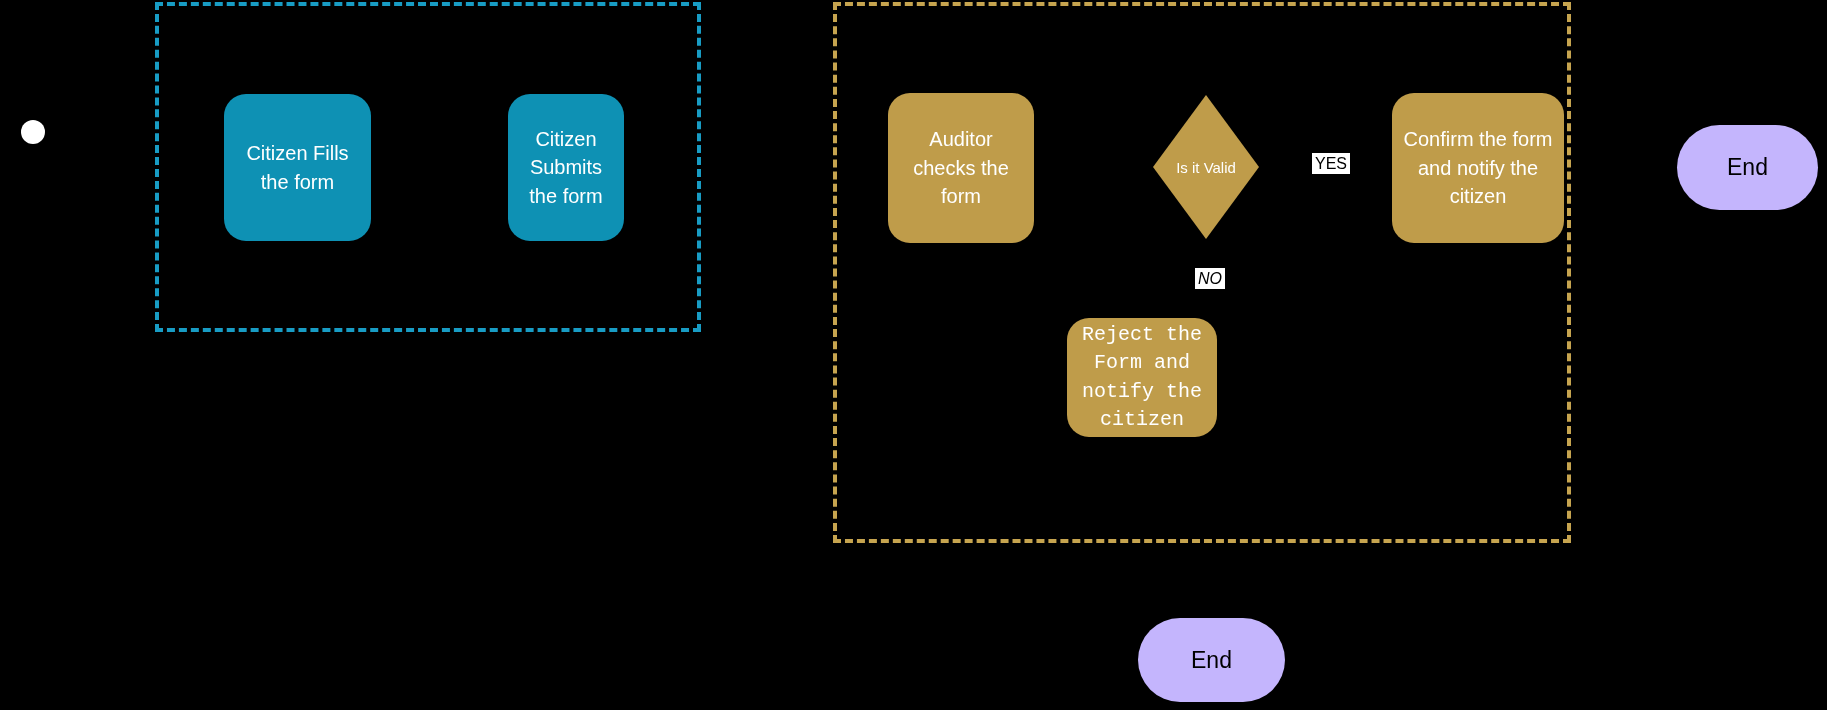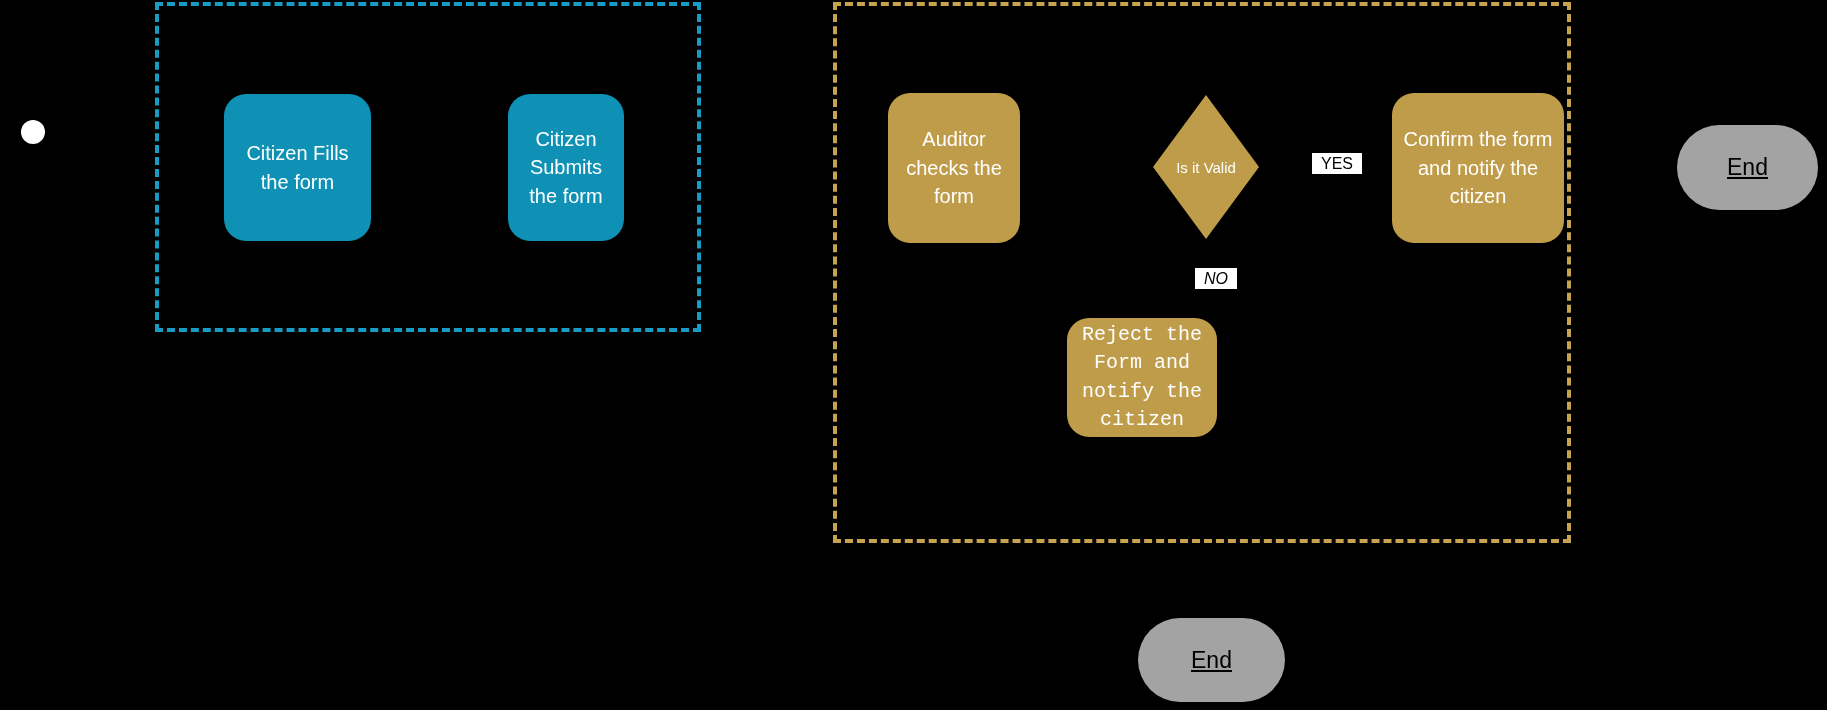--- a/index.html
+++ b/index.html
@@ -30,43 +30,43 @@
     position:absolute;box-sizing:border-box;
     display:flex;align-items:center;justify-content:center;
     text-align:center;color:#ffffff;
     font-size:20px;line-height:1.42;font-weight:400;
     border-radius:22px;padding:6px 10px;
   }
   .node.teal{background:#0e91b4;}
   .node.gold{background:#bf9c4a;}
   .node.fill-form   {left:224px;top:94px;width:147px;height:147px;text-align:center;}
   .node.submit-form {left:480px;top:94px;width:116px;height:147px;margin-left:28px;}
-  .node.check-form  {left:888px;top:93px;width:132px;height:150px;}
+  .node.check-form  {left:888px;top:93px;width:146px;height:150px;}
   .node.confirm     {left:1392px;top:93px;width:172px;height:150px;}
   .node.reject      {left:1067px;top:318px;width:150px;height:119px;font-family:Liberation Mono, monospace;}
   
   .diamond{
     position:absolute;left:1153px;top:95px;width:106px;height:144px;
     background:#bf9c4a;
     clip-path:polygon(50% 0,100% 50%,50% 100%,0 50%);
     display:flex;align-items:center;justify-content:center;
     color:#ffffff;font-size:15px;text-align:center;
   }
   
   .edge-label{
     position:absolute;background:#ffffff;color:#000000;
-    font-size:16px;line-height:1.2;padding:1px 9px;
+    font-size:16px;line-height:1.2;padding:1px 3px;
   }
   .edge-label.yes{left:1312px;top:153px;}
   .edge-label.no {left:1195px;top:268px;font-style:italic;}
   
   .terminator{
-    position:absolute;background:#a3a3a3;color:#000000;
+    position:absolute;background:#c4b5fd;color:#000000;
     display:flex;align-items:center;justify-content:center;
-    font-size:23px;border-radius:43px;text-decoration:underline;
+    font-size:23px;border-radius:43px;
   }
   .terminator.end-right {left:1677px;top:125px;width:141px;height:85px;}
   .terminator.end-bottom{left:1138px;top:618px;width:147px;height:84px;}
 </style>
 </head>
 <body>
 
 <div class="canvas">
 
   <div class="start-node"></div>

